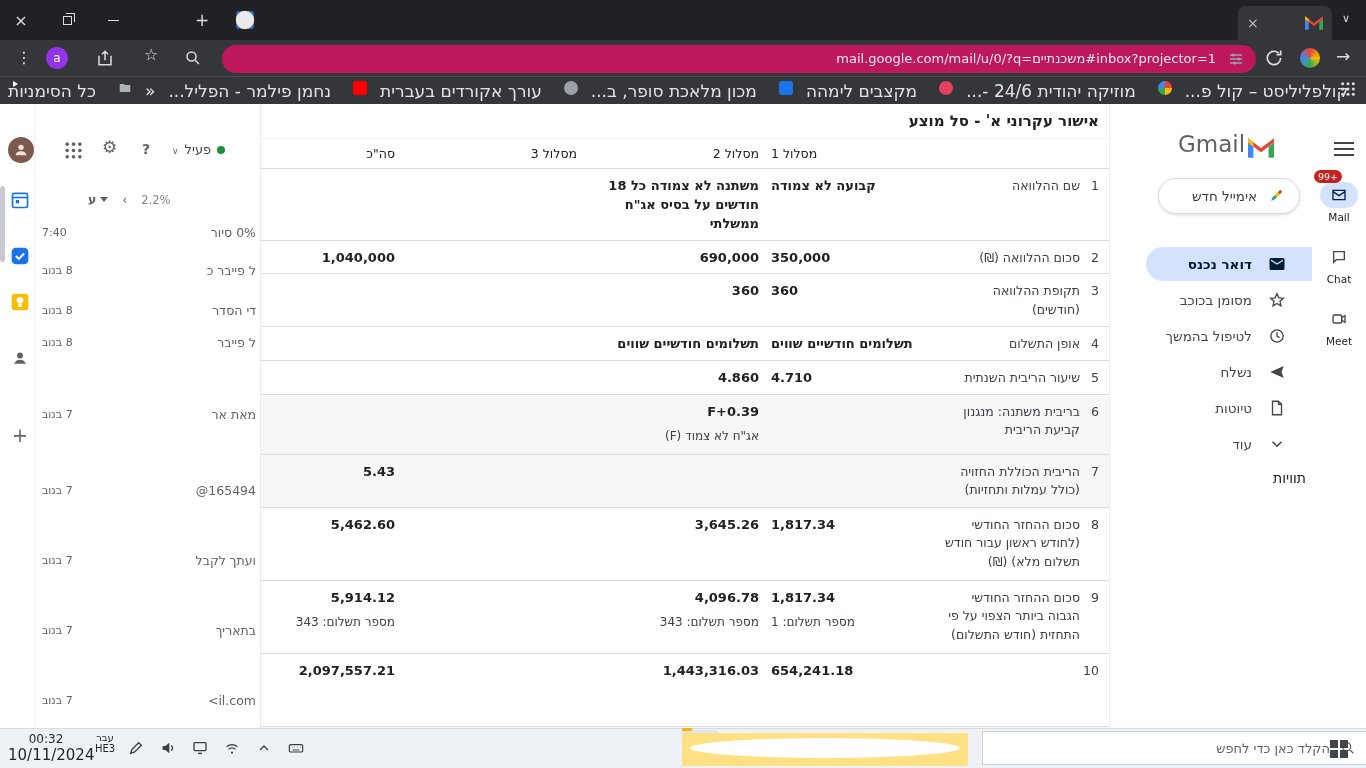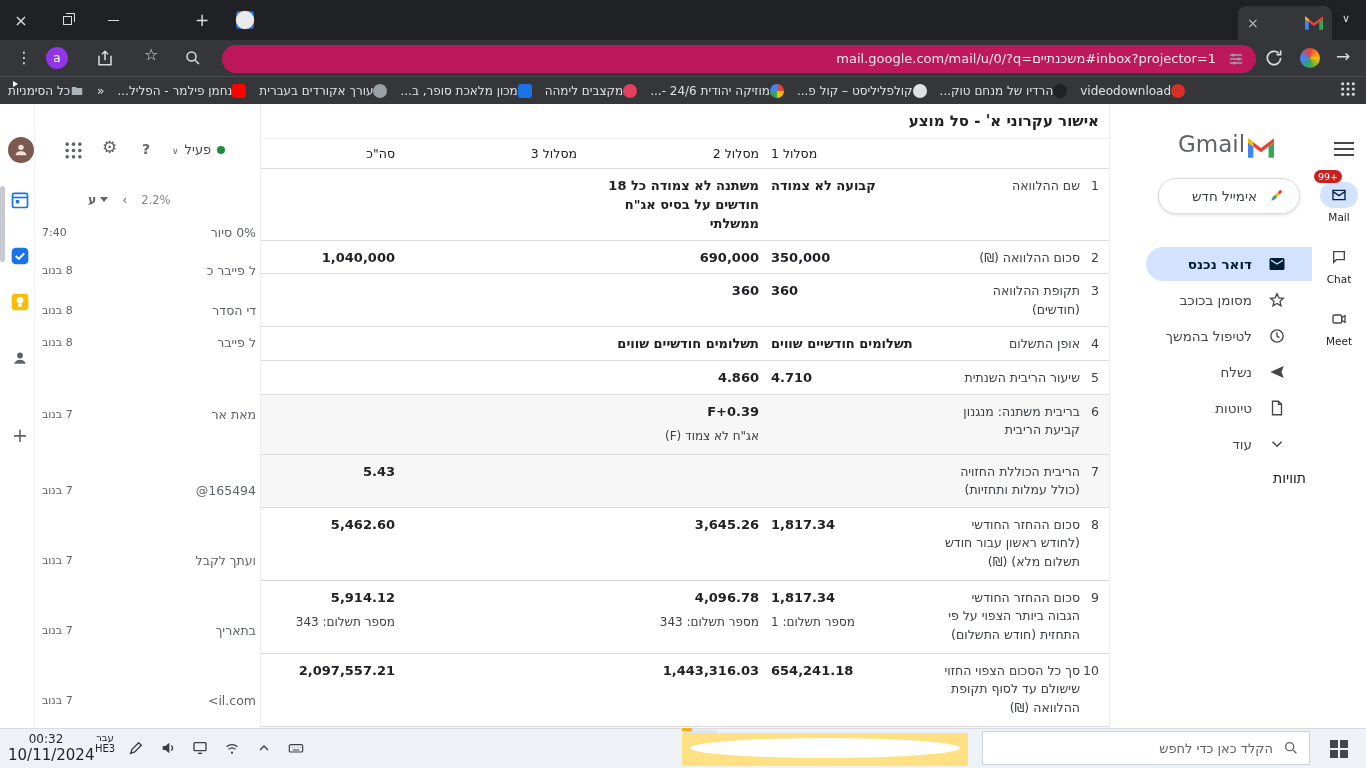--- a/index.html
+++ b/index.html
@@ -36,21 +36,21 @@
   .tb-search{left:184px;top:49px;width:18px;height:18px;color:#dadce0}
   .addressbar{left:222px;top:45px;width:1034px;height:28px;background:#be185d;border-radius:14px}
   .url{position:absolute;left:16px;right:40px;top:0;height:28px;line-height:28px;color:#e8eaed;font-size:13px;text-align:right;direction:ltr;white-space:nowrap;overflow:hidden}
   .ab-sliders{position:absolute;right:12px;top:6px;width:16px;height:16px;color:#9aa0a6}
   .tb-reload{left:1264px;top:48px;width:20px;height:20px;color:#dadce0}
   .tb-extcolor{left:1300px;top:48px;width:20px;height:20px;border-radius:50%;background:conic-gradient(#ea4335,#fbbc04,#34a853,#4285f4,#ea4335)}
   .tb-back{left:1336px;top:46px;color:#dadce0;font-size:17px}.tb-back::before{content:"\2192"}
   
   .bookmarksbar{left:0;top:76px;width:1366px;height:28px;background:#35363a;border-top:1px solid #494b4f}
   .bm-list{position:absolute;left:8px;top:0;height:27px;display:flex;align-items:center;gap:13px;white-space:nowrap}
-  .bm-item{position:static!important;display:flex;align-items:flex-end;gap:0;color:#e0e2e6;font-size:12px}
+  .bm-item{position:static!important;display:flex;align-items:flex-start;gap:22px;color:#e0e2e6;font-size:17px}
   .bm-label{position:static!important;direction:rtl}
   .bm-ico{position:static!important;width:14px;height:14px;flex:none;border-radius:50%;display:inline-block;position:relative}
   .bm-ico.bm-square{border-radius:3px}
   .bm-ico.bm-youtube{background:#f00;border-radius:3px;position:relative}
   .bm-ico.bm-youtube::after{content:"";position:absolute;left:5px;top:4px;border-left:5px solid #fff;border-top:3px solid transparent;border-bottom:3px solid transparent}
   .bm-ico.bm-flower{background:conic-gradient(#ea4335 0 25%,#fbbc04 0 50%,#34a853 0 75%,#4285f4 0)}
   .bm-ico.bm-folder{color:#aeb3ba;border-radius:0}
   .bm-grid{left:1340px;top:81px;width:16px;height:16px;color:#dadce0}
   
   .gmail-bg{left:0;top:104px;width:1366px;height:624px;background:#fff}
@@ -136,21 +136,21 @@
   .app-chrome::after{content:"";position:absolute;inset:8px;background:#1a73e8;border-radius:50%}
   .app-photos{border-radius:5px;background:#aeb6bf}
   .app-photos::after{content:"";position:absolute;inset:6px;background:#fff;border-radius:50%}
   .app-explorer{width:24px;height:17px;background:#ffca28;border-radius:2px;margin-top:4px}
   .app-explorer::before{content:"";position:absolute;top:-3px;left:0;width:10px;height:4px;background:#ffb300;border-radius:2px 2px 0 0}
   .app-explorer::after{content:"";position:absolute;left:0;right:0;top:3px;bottom:0;background:#ffe082;border-radius:0 0 2px 2px}
   .app-edge{border-radius:50%;background:conic-gradient(from 160deg,#2bc3d2,#0078d7 45%,#174f9e 70%,#35c1f1)}
   .app-browser{border-radius:50%;background:conic-gradient(#d93025 0 30%,#fbbc04 30% 55%,#34a853 55% 80%,#4285f4 80%)}
   .app-browser::before{content:"";position:absolute;inset:8px;background:#fff;border-radius:50%}
   .app-tablet{width:24px;height:18px;border:2px solid #454b52;border-radius:3px;background:#eef1f6;margin-top:3px}
-  .tb-searchbox{left:982px;top:731px;width:328px;height:34px;background:#fff;border:1px solid #cfd3da;display:flex;direction:rtl;align-items:center;gap:10px;padding:0 10px;color:#5f6368}
+  .tb-searchbox{left:982px;top:731px;width:385px;height:34px;background:#fff;border:1px solid #cfd3da;display:flex;direction:rtl;align-items:center;gap:10px;padding:0 10px;color:#5f6368}
   .tb-searchbox *{position:static!important}
   .tbs-mag{width:16px;height:16px;color:#5f6368}
   .tbs-text{font-size:13px;white-space:nowrap}
   .start{left:1330px;top:740px;display:grid;grid-template-columns:8px 8px;gap:2px}
   .start i{width:8px;height:8px;background:#41464d;display:block}
   svg{width:100%;height:100%;display:block}
 </style>
 </head>
 <body>
 
@@ -586,21 +586,20 @@
           </div>
           <div class="cell c3" data-name="value-cell"></div>
           <div class="cell ctot" data-name="value-cell">
             <span class="val" data-name="cell-value">5,914.12</span>
             <span class="sub" data-name="cell-subtext">מספר תשלום: 343</span>
           </div>
         </div>
         <div class="t-row" data-name="table-row" style="min-height: 73px;">
           <div class="cell c-label" data-name="row-label">
             <span class="rnum" data-name="row-number">10</span>
-            <span class="ltext" data-name="row-label-text">סך כל הסכום הצפוי החזוי שישולם עד לסוף תקופת ההלוואה (₪)</span>
           </div>
           <div class="cell c1" data-name="value-cell">
             <span class="val" data-name="cell-value">654,241.18</span>
           </div>
           <div class="cell c2" data-name="value-cell">
             <span class="val" data-name="cell-value">1,443,316.03</span>
           </div>
           <div class="cell c3" data-name="value-cell"></div>
           <div class="cell ctot" data-name="value-cell">
             <span class="val" data-name="cell-value">2,097,557.21</span>

